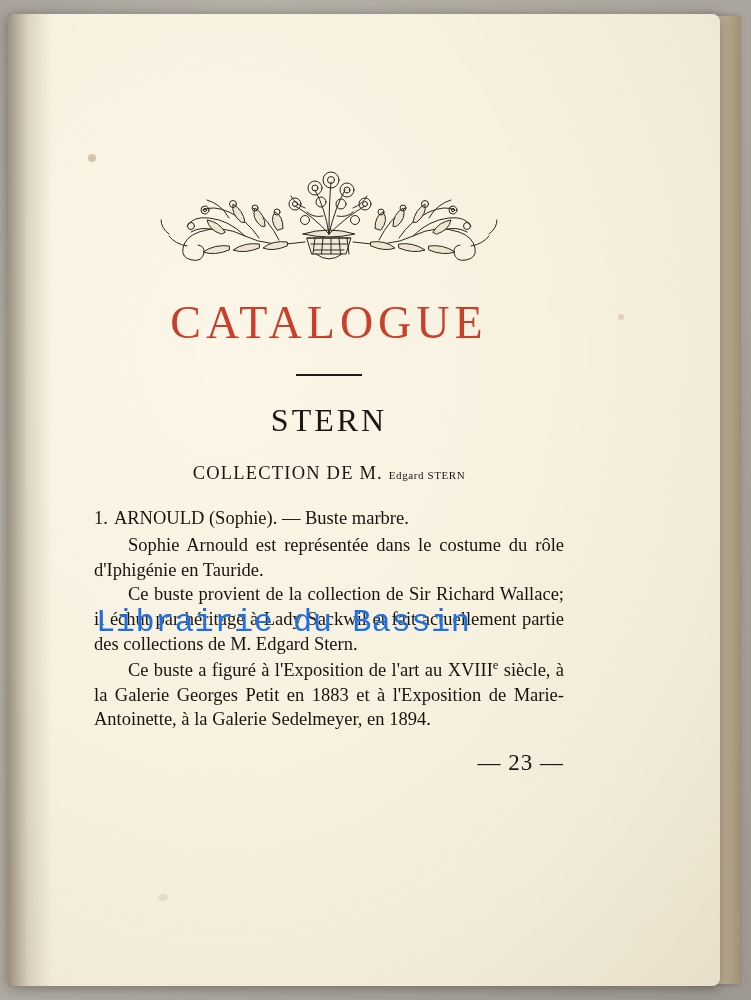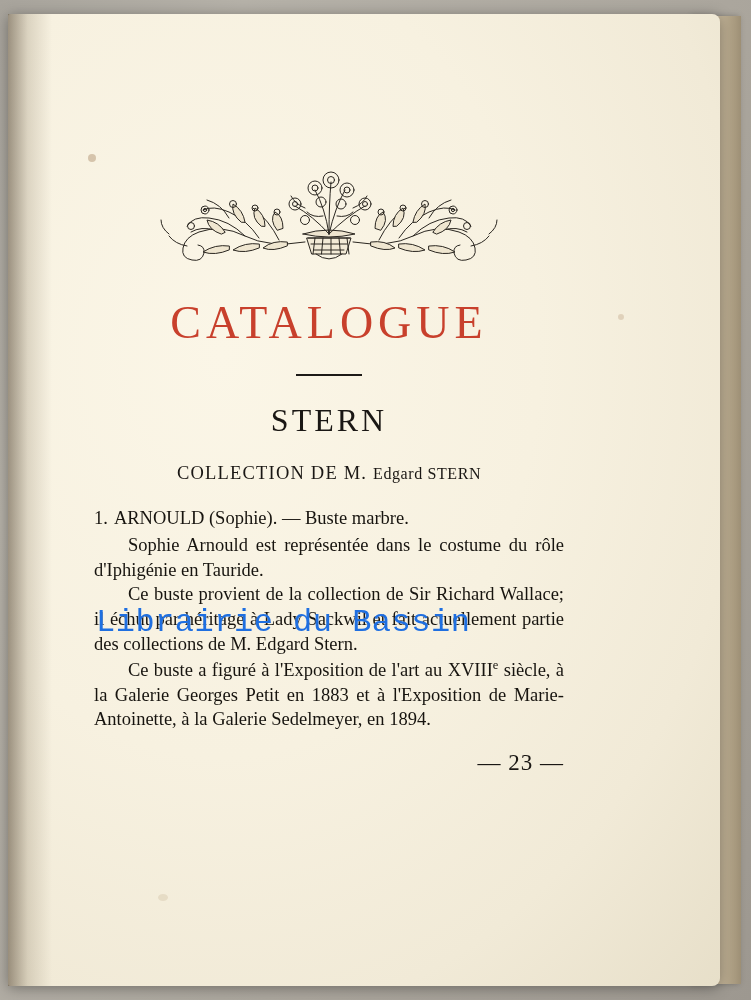--- a/index.html
+++ b/index.html
@@ -116,21 +116,21 @@
   }
 
   .collection-line {
     font-size: 18.5px;
     letter-spacing: 1.2px;
     color: #1a1714;
     margin: 0 0 22px 0;
     white-space: nowrap;
   }
   .collection-line .name {
-    font-size: 16px;
+    font-size: 11px;
     letter-spacing: 0.6px;
   }
 
   .entry {
     text-align: justify;
     font-size: 18.5px;
     line-height: 1.34;
     color: #17140f;
   }
   .entry-head {

